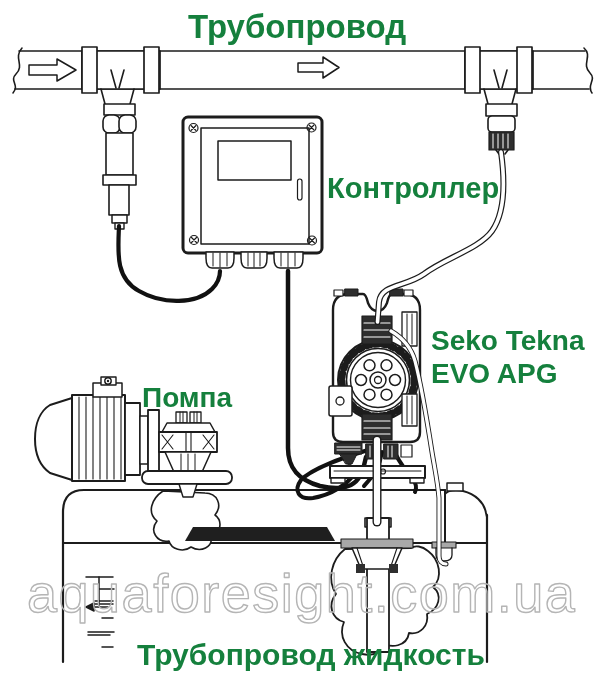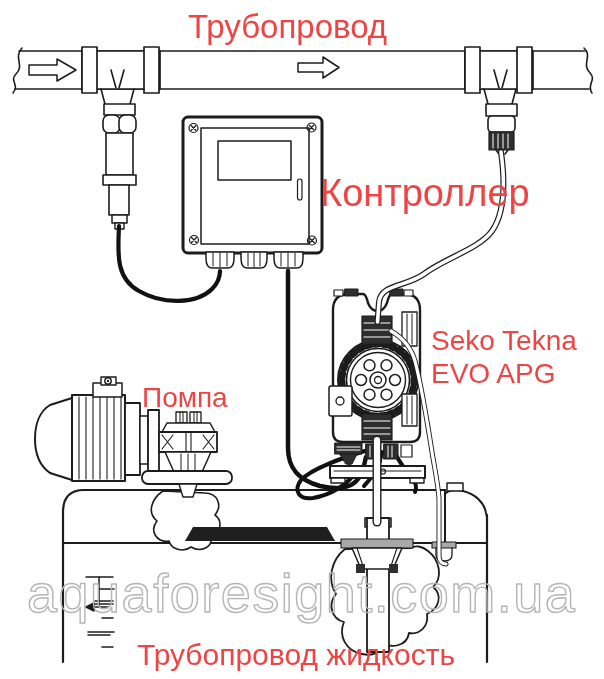--- a/index.html
+++ b/index.html
@@ -1,22 +1,22 @@
 <!DOCTYPE html>
 <html><head>
 <meta charset="utf-8">
 <style>
   html,body{margin:0;padding:0;background:#fff;}
   #stage{position:relative;width:604px;height:679px;background:#fff;overflow:hidden;
          font-family:"Liberation Sans",sans-serif;}
   #art{position:absolute;left:0;top:0;}
-  .lbl{position:absolute;color:#ef4444;font-weight:normal;white-space:nowrap;
+  .lbl{position:absolute;color:#15803d;font-weight:bold;white-space:nowrap;
        font-family:"Liberation Sans",sans-serif;}
   .lbl-pipeline{left:188px;top:8px;font-size:33px;}
-  .lbl-controller{left:320px;top:172px;font-size:38px;}
+  .lbl-controller{left:327px;top:172px;font-size:29px;}
   .lbl-seko{left:431px;top:324px;font-size:28px;line-height:33px;}
   .lbl-pompa{left:142px;top:382px;font-size:28px;}
   .lbl-liquid{left:137px;top:638px;font-size:30px;}
 </style>
 </head>
 <body>
 
 <div id="stage">
 
 <svg id="art" width="604" height="679" viewBox="0 0 604 679">

